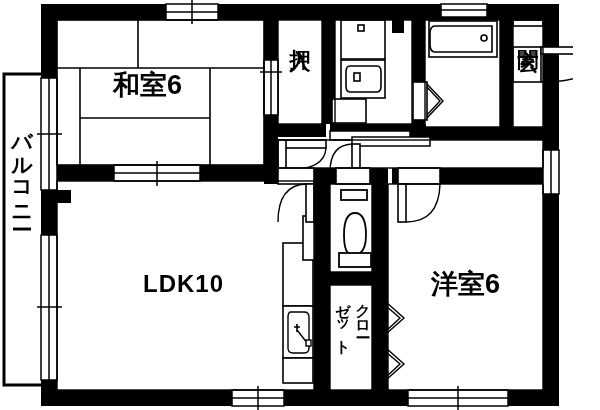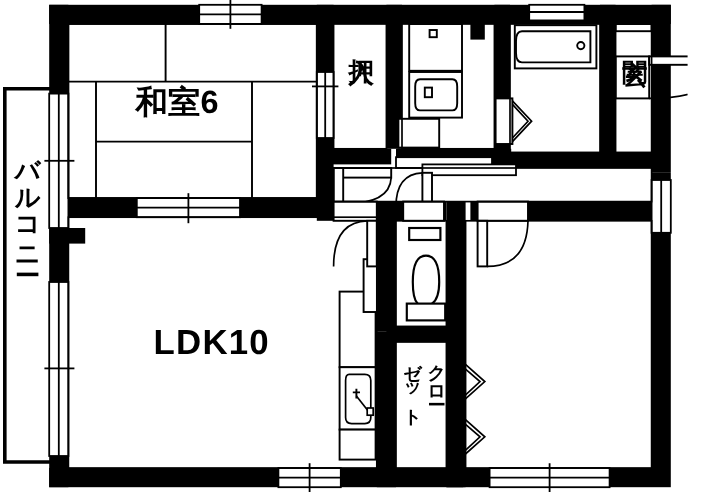--- a/index.html
+++ b/index.html
@@ -281,22 +281,23 @@
 
       <rect x="57" y="181" width="257" height="209"></rect>
 
       <rect x="388" y="184" width="155" height="206"></rect>
     </g>
 
   </svg>
 
   <div class="room-label" style="left:113px; top:72px; font-size:27px;">和室6</div>
 
-  <div class="room-label" style="left:128px; top:272px; font-size:29px; letter-spacing:1px;">LDK10</div>
-
+  <div class="room-label" style="left:143px; top:272px; font-size:24px; letter-spacing:1px;">LDK10</div>
+
+  <div class="room-label" style="left:431px; top:271px; font-size:27px;">洋室6</div>
 
   <div class="room-label vlabel" style="left:290px; top:32px; font-size:21px;">押入</div>
 
   <div class="room-label vlabel" style="left:518px; top:33px; font-size:21px;">玄関</div>
 
   <div class="room-label vlabel" style="left:356px; top:293px; font-size:15px;">クロー</div>
 
   <div class="room-label vlabel" style="left:336px; top:293px; font-size:15px;">ゼット</div>
 
   <div class="room-label vlabel" style="left:12px; top:118px; font-size:21px;">バルコニー</div>

